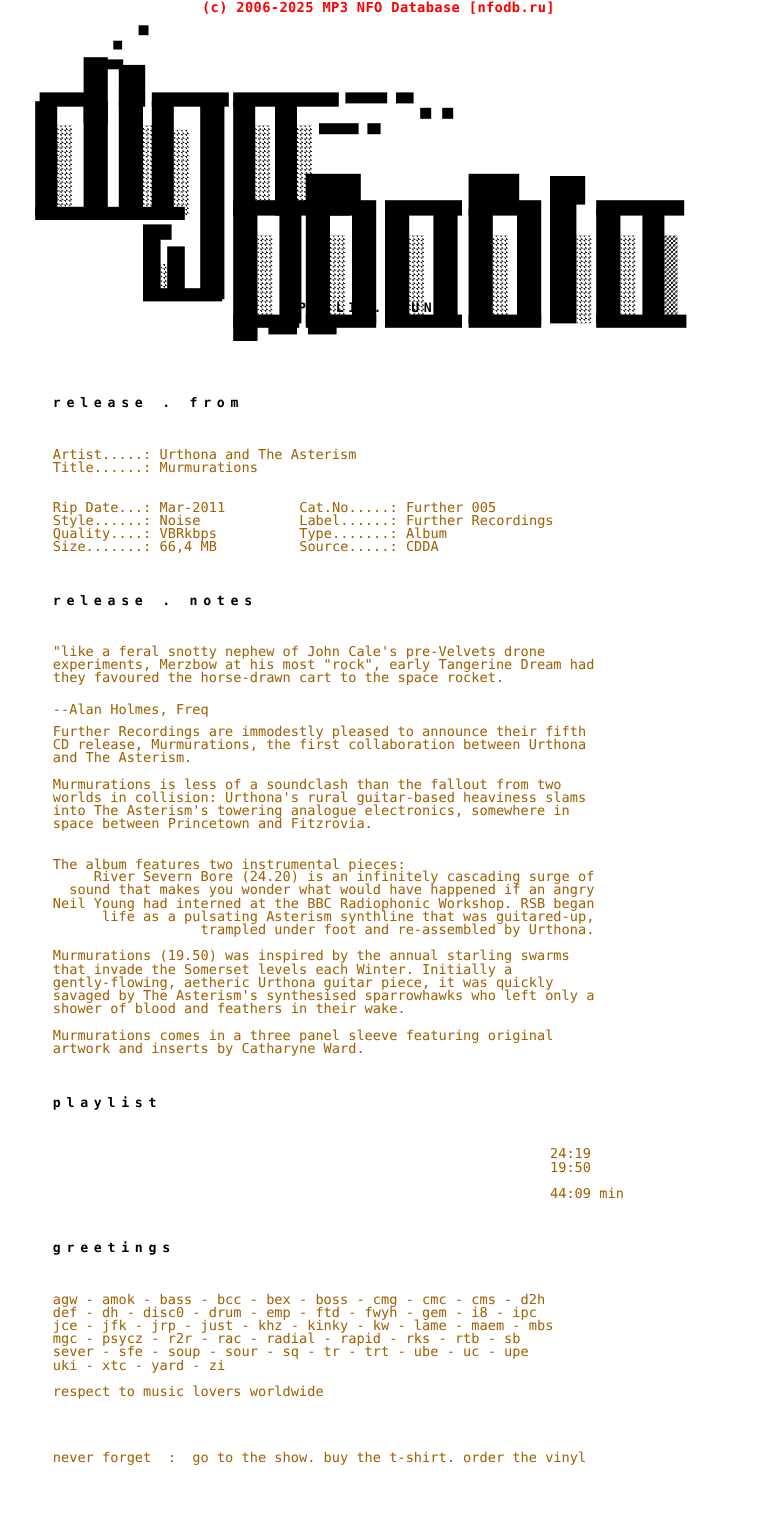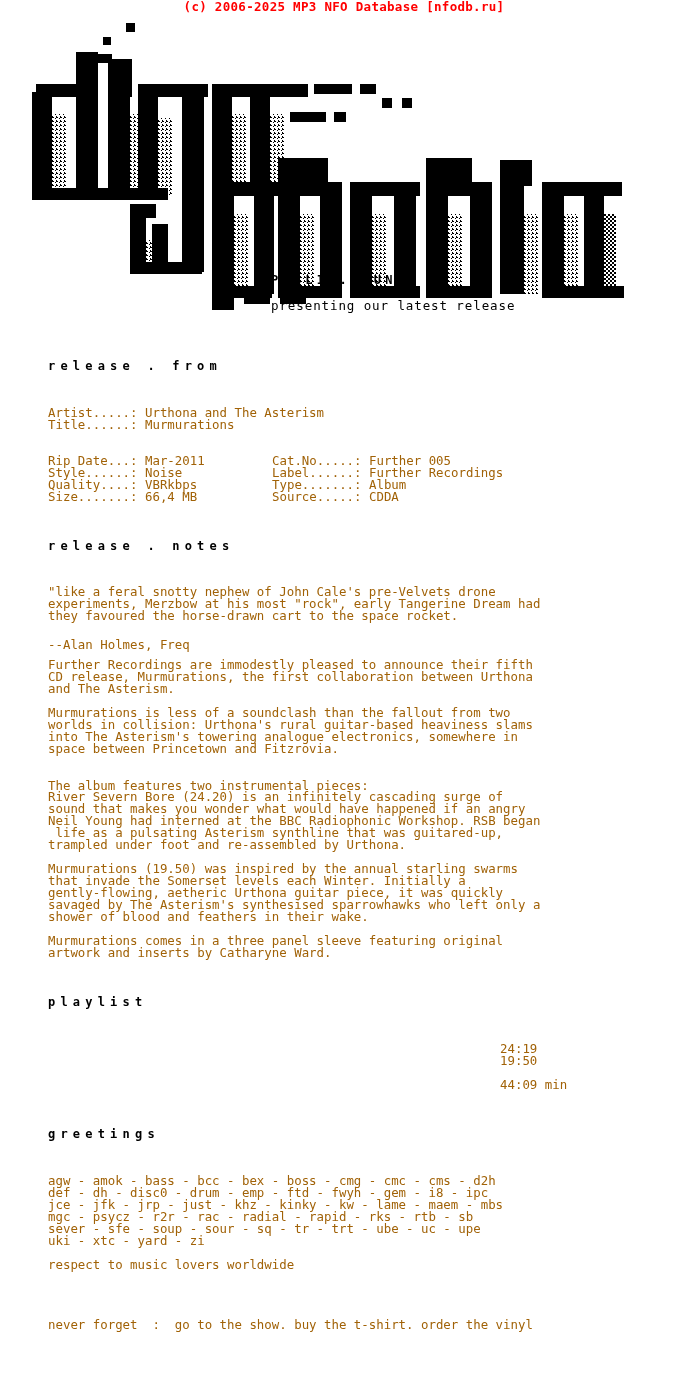--- a/index.html
+++ b/index.html
@@ -210,21 +210,20 @@
     <div class="blk" style="left:562px; top:172px; width:20px; height:104px;"></div>
     <div class="dith2" style="left:580px; top:196px; width:14px; height:80px;"></div>
     <div class="blk" style="left:520px; top:268px; width:82px; height:12px;"></div>
 
     <div class="blk" style="left:196px; top:276px; width:12px; height:10px;"></div>
     <div class="blk" style="left:222px; top:276px; width:26px; height:10px;"></div>
     <div class="blk" style="left:258px; top:276px; width:26px; height:10px;"></div>
   </div>
 
   <div class="public-sound">PUBLIC.SOUND</div>
-  <div class="presenting">presenting our latest release</div>
 
   <div class="sec-head" style="top:358px;">release . from</div>
 
   <div class="mono col-left" style="top:407px;">Artist.....: Urthona and The Asterism
 Title......: Murmurations</div>
 
   <div class="mono col-left" style="top:455px;">Rip Date...: Mar-2011
 Style......: Noise
 Quality....: VBRkbps
 Size.......: 66,4 MB</div>
@@ -246,21 +245,21 @@
 worlds in collision: Urthona's rural guitar-based heaviness slams
 into The Asterism's towering analogue electronics, somewhere in
 space between Princetown and Fitzrovia.</div>
 
   <div class="mono col-left" style="top:659px;">Further Recordings are immodestly pleased to announce their fifth
 CD release, Murmurations, the first collaboration between Urthona
 and The Asterism.</div>
 
   <div class="mono col-left" style="top:739px;margin-top:41px;">The album features two instrumental pieces:</div>
 
-  <div class="mono col-left" style="top:791px;">River Severn Bore (24.20) is an infinitely cascading surge of
+  <div class="mono col-left" style="top:791px;text-align:right;">River Severn Bore (24.20) is an infinitely cascading surge of
 sound that makes you wonder what would have happened if an angry
 Neil Young had interned at the BBC Radiophonic Workshop. RSB began
  life as a pulsating Asterism synthline that was guitared-up,
 trampled under foot and re-assembled by Urthona.</div>
 
   <div class="mono col-left" style="top:863px;">Murmurations (19.50) was inspired by the annual starling swarms
 that invade the Somerset levels each Winter. Initially a
 gently-flowing, aetheric Urthona guitar piece, it was quickly
 savaged by The Asterism's synthesised sparrowhawks who left only a
 shower of blood and feathers in their wake.</div>

